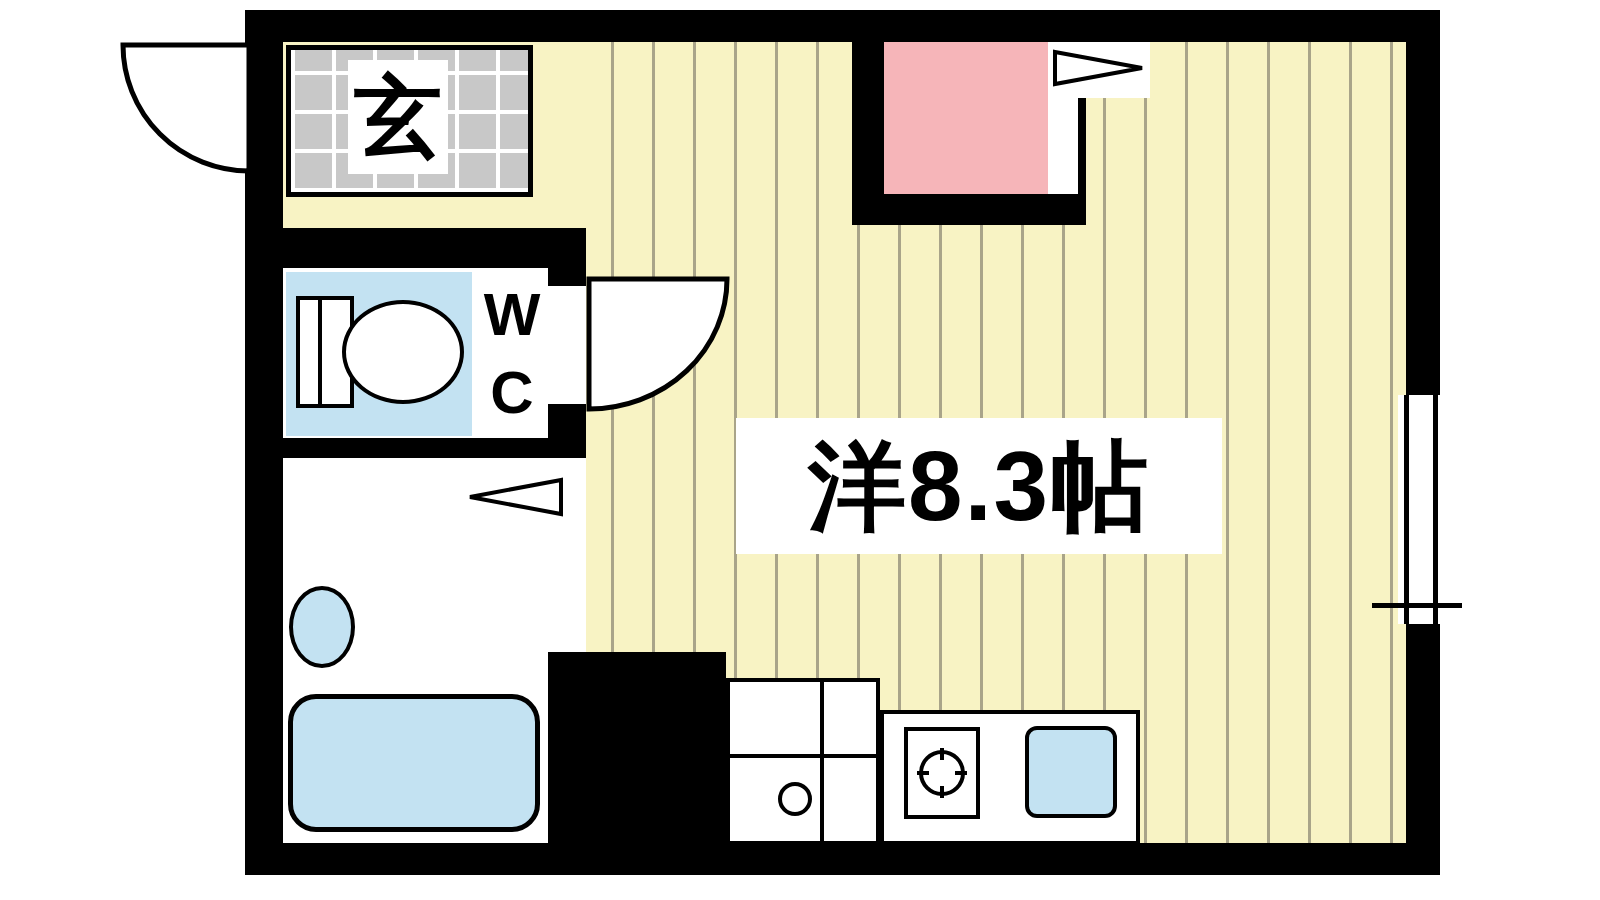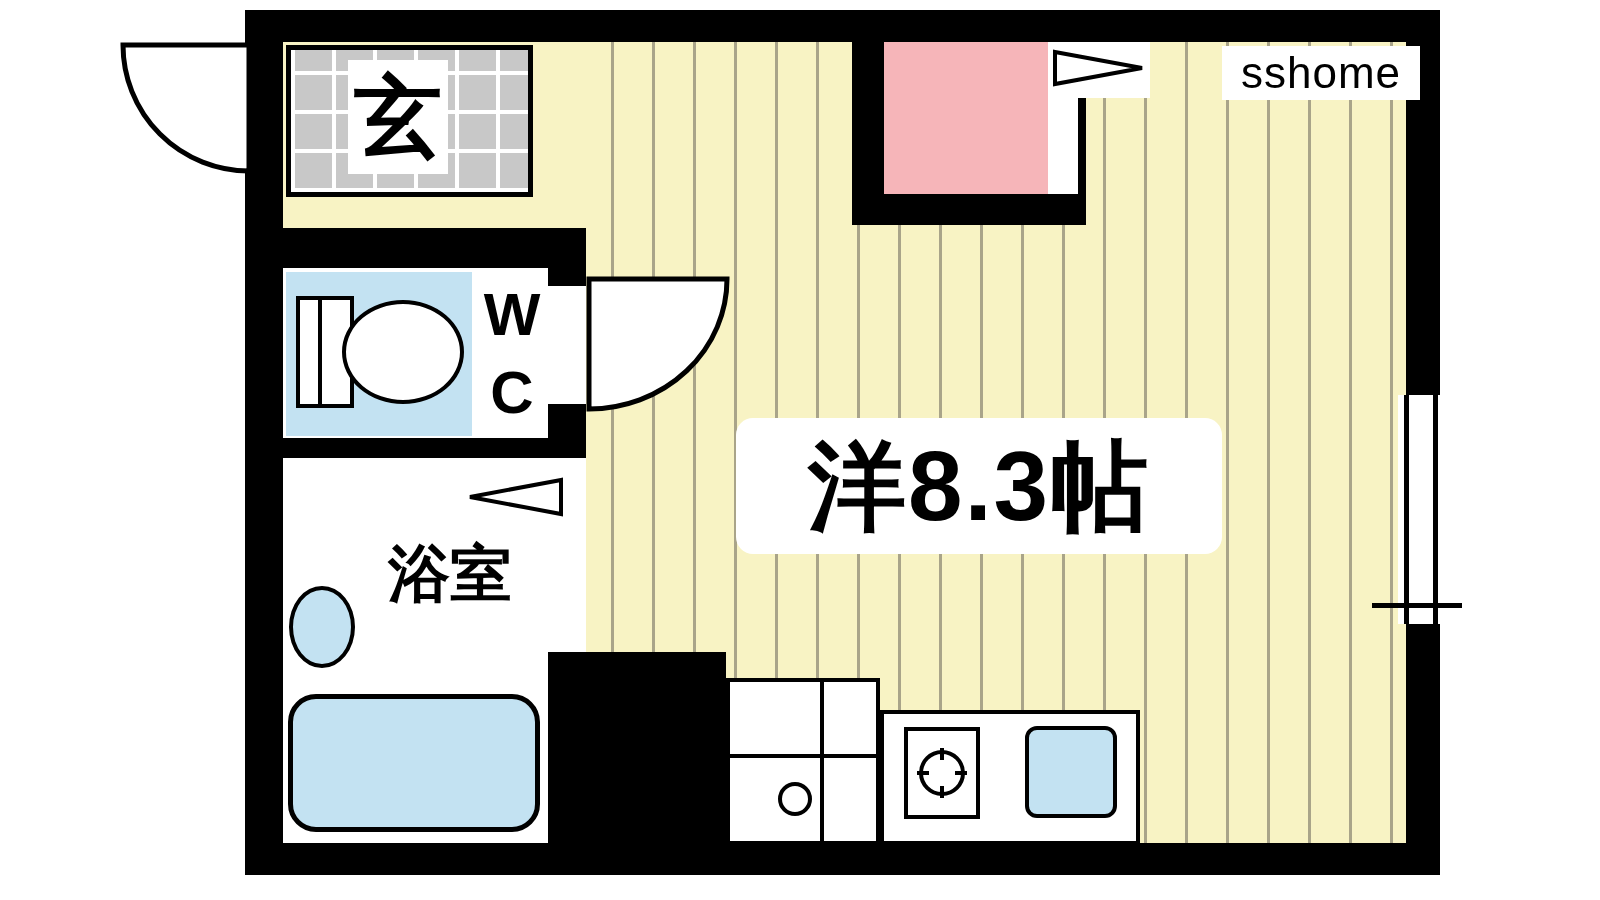--- a/index.html
+++ b/index.html
@@ -92,21 +92,20 @@
   <div class="white outline" style="left:342px;top:300px;width:122px;height:104px;border-radius:50%;"></div>
   <div class="label nobg" style="left:474px;top:278px;width:76px;height:74px;font-size:60px;">W</div>
   <div class="label nobg" style="left:474px;top:356px;width:76px;height:74px;font-size:60px;">C</div>
 
   <svg style="left:586px;top:276px;" width="144" height="136" viewBox="0 0 144 136">
     <path d="M3 3 L141 3 A138 130 0 0 1 3 133 Z" fill="#ffffff" stroke="#000000" stroke-width="5"></path>
   </svg>
 
   <div class="oval" style="left:289px;top:586px;width:66px;height:82px;"></div>
   <div class="tub" style="left:288px;top:694px;width:252px;height:138px;"></div>
-  <div class="label nobg" style="left:362px;top:534px;width:176px;height:80px;font-size:62px;">浴室</div>
 
   <svg style="left:466px;top:476px;" width="98" height="42" viewBox="0 0 98 42">
     <polygon points="95,4 4,21 95,38" fill="#ffffff" stroke="#000000" stroke-width="4"></polygon>
   </svg>
 
   <div class="counter" style="left:726px;top:678px;width:154px;height:167px;"></div>
   <div class="line" style="left:820px;top:680px;width:4px;height:163px;"></div>
   <div class="line" style="left:728px;top:754px;width:150px;height:4px;"></div>
   <div class="circle" style="left:778px;top:782px;width:34px;height:34px;"></div>
 
@@ -114,17 +113,16 @@
   <svg style="left:903px;top:726px;" width="78" height="94" viewBox="0 0 78 94">
     <rect x="3" y="3" width="72" height="88" fill="#ffffff" stroke="#000000" stroke-width="4"></rect>
     <circle cx="39" cy="47" r="21" fill="#ffffff" stroke="#000000" stroke-width="4"></circle>
     <line x1="39" y1="22" x2="39" y2="34" stroke="#000000" stroke-width="4"></line>
     <line x1="39" y1="60" x2="39" y2="72" stroke="#000000" stroke-width="4"></line>
     <line x1="14" y1="47" x2="26" y2="47" stroke="#000000" stroke-width="4"></line>
     <line x1="52" y1="47" x2="64" y2="47" stroke="#000000" stroke-width="4"></line>
   </svg>
   <div class="fixture-blue outline" style="left:1025px;top:726px;width:92px;height:92px;border-radius:12px;"></div>
 
-  <div class="label" style="left:736px;top:418px;width:486px;height:136px;font-size:98px;font-weight:900;letter-spacing:2px;border-radius:17px;">洋8.3帖</div>
+  <div class="label" style="left:736px;top:418px;width:486px;height:136px;font-size:98px;font-weight:900;letter-spacing:2px;">洋8.3帖</div>
 
-  <div class="label wm" style="left:1222px;top:46px;width:198px;height:54px;font-size:44px;font-weight:500;">sshome</div>
 
 </div>
 
 </body></html>

